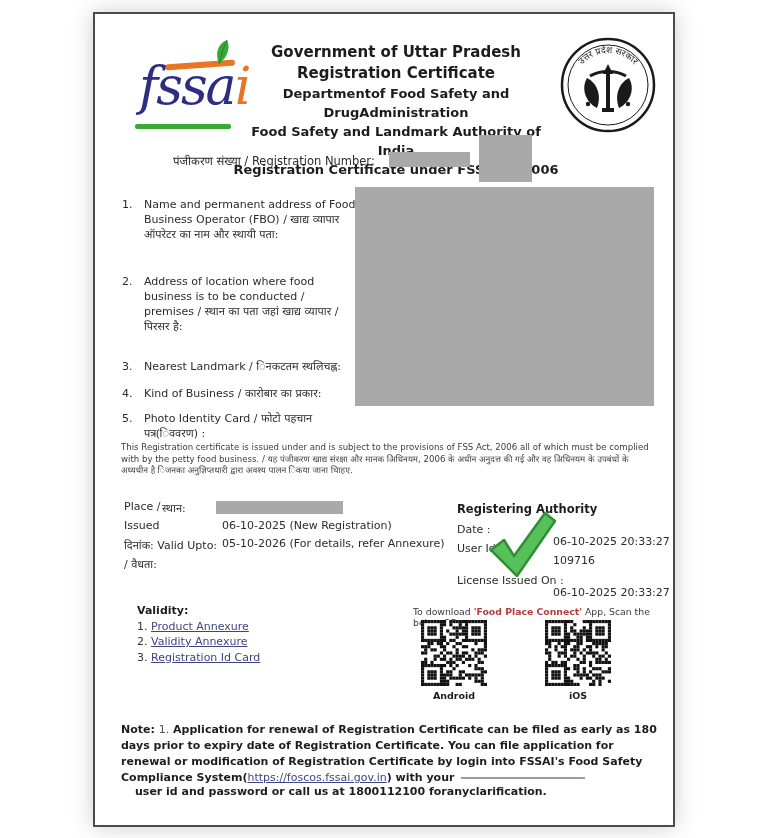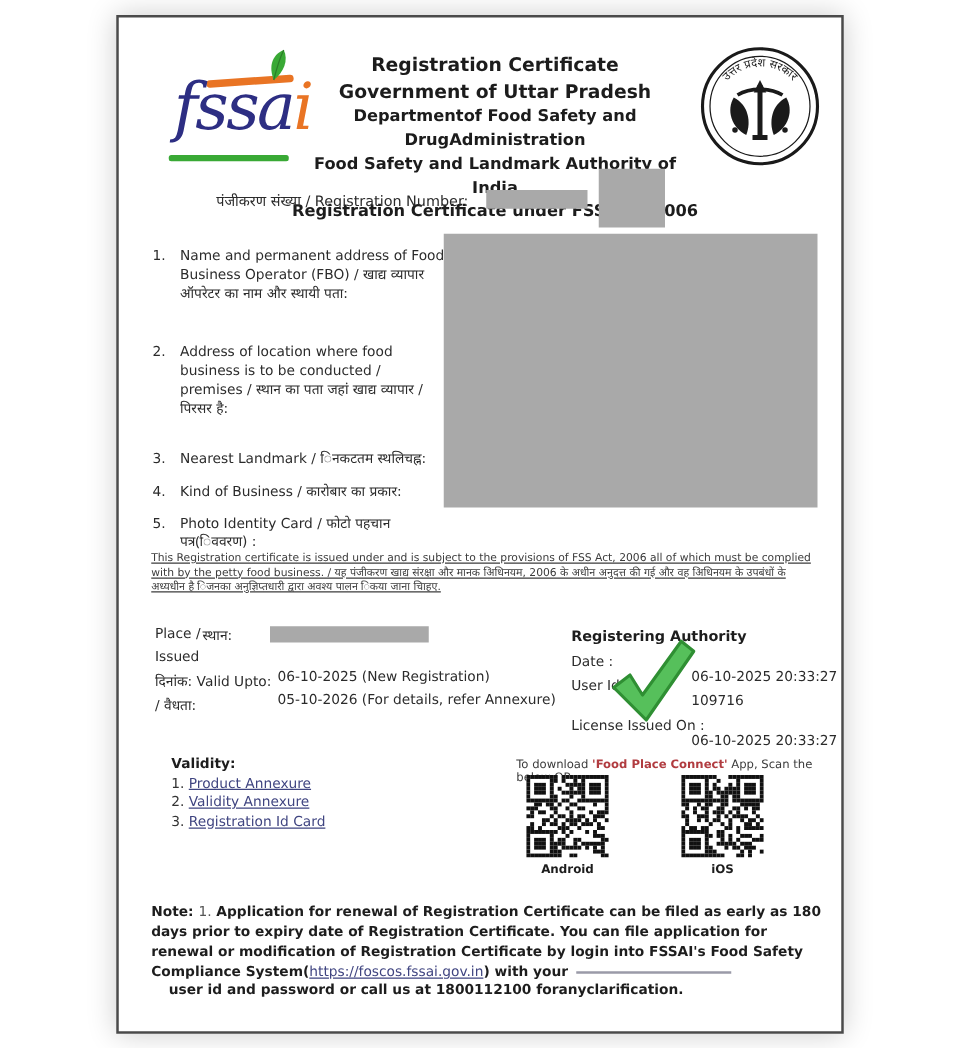--- a/index.html
+++ b/index.html
@@ -35,29 +35,29 @@
   .redact { background:#a9a9a9; }
   .regnum-bar { left:294px; top:138px; width:81px; height:15px; }
   .regnum-square { left:384px; top:121px; width:53px; height:47px; }
   .big-block { left:260px; top:173px; width:299px; height:219px; }
 
   
   .item { left:27px; width:238px; font-size:11px; line-height:15px; color:#2b2b2b; display:flex; }
   .item-num { width:22px; flex:none; }
   .item-text { width:212px; }
 
-  .fineprint { left:26px; top:428px; width:528px; font-size:8.6px; line-height:11.5px; color:#3c3c3c;text-decoration:underline; }
+  .fineprint { left:26px; top:428px; width:528px; font-size:8.6px; line-height:11.5px; color:#3c3c3c; }
 
   
   .place-block { left:29px; top:486px; width:330px; font-size:11px; color:#2b2b2b; }
   .prow { position:relative; height:18.5px; }
   .plabel { position:absolute; left:0; top:0; }
   .plabel2 { position:absolute; left:38px; top:0; }
   .pbar { position:absolute; left:92px; top:1px; width:127px; height:13px; }
-  .pvalue { position:absolute; left:98px; top:16px; white-space:nowrap; }
+  .pvalue { position:absolute; left:98px; top:0; white-space:nowrap; }
 
   
   .auth-block { left:362px; top:488px; width:210px; font-size:11px; color:#2b2b2b; }
   .auth-head { font-weight:bold; font-size:11.5px; margin-bottom:7px; color:#1d1d1d; }
   .arow { position:relative; height:19px; }
   .alabel { position:absolute; left:0; top:0; }
   .avalue { position:absolute; left:96px; top:0; white-space:nowrap;margin-top:12px; }
   .arow-gap { height:13px; }
   .check { left:388px; top:496px; }
 
@@ -91,22 +91,22 @@
     <div class="logo-bar-top"></div>
     <svg class="logo-leaf" width="26" height="28" viewBox="0 0 26 28">
       <path d="M20 2 C 10 6, 8 16, 12 26 C 20 20, 24 10, 20 2 Z" fill="#39a935"></path>
       <path d="M20 2 C 16 10, 14 18, 12 26" stroke="#2b7d28" stroke-width="1" fill="none"></path>
     </svg>
     <div class="logo-text"><span class="logo-fssa">fssa</span><span class="logo-i">i</span></div>
     <div class="logo-bar-bottom"></div>
   </div>
 
   <div class="abs titles">
+    <div class="title-lg">Government of Uttar Pradesh</div>
     <div class="title-lg">Registration Certificate</div>
-    <div class="title-lg">Government of Uttar Pradesh</div>
     <div class="title-sm">Departmentof Food Safety and DrugAdministration</div>
     <div class="title-sm">Food Safety and Landmark Authority of India</div>
     <div class="title-sm">Registration Certificate under FSS Act, 2006</div>
   </div>
 
   <svg class="abs seal" viewBox="0 0 102 102">
     <circle cx="51" cy="51" r="46" fill="none" stroke="#1a1a1a" stroke-width="2.5"></circle>
     <circle cx="51" cy="51" r="40" fill="none" stroke="#1a1a1a" stroke-width="1"></circle>
     <defs>
         <path id="sealArc" d="M 16 54 A 35 35 0 0 1 86 54"></path>

